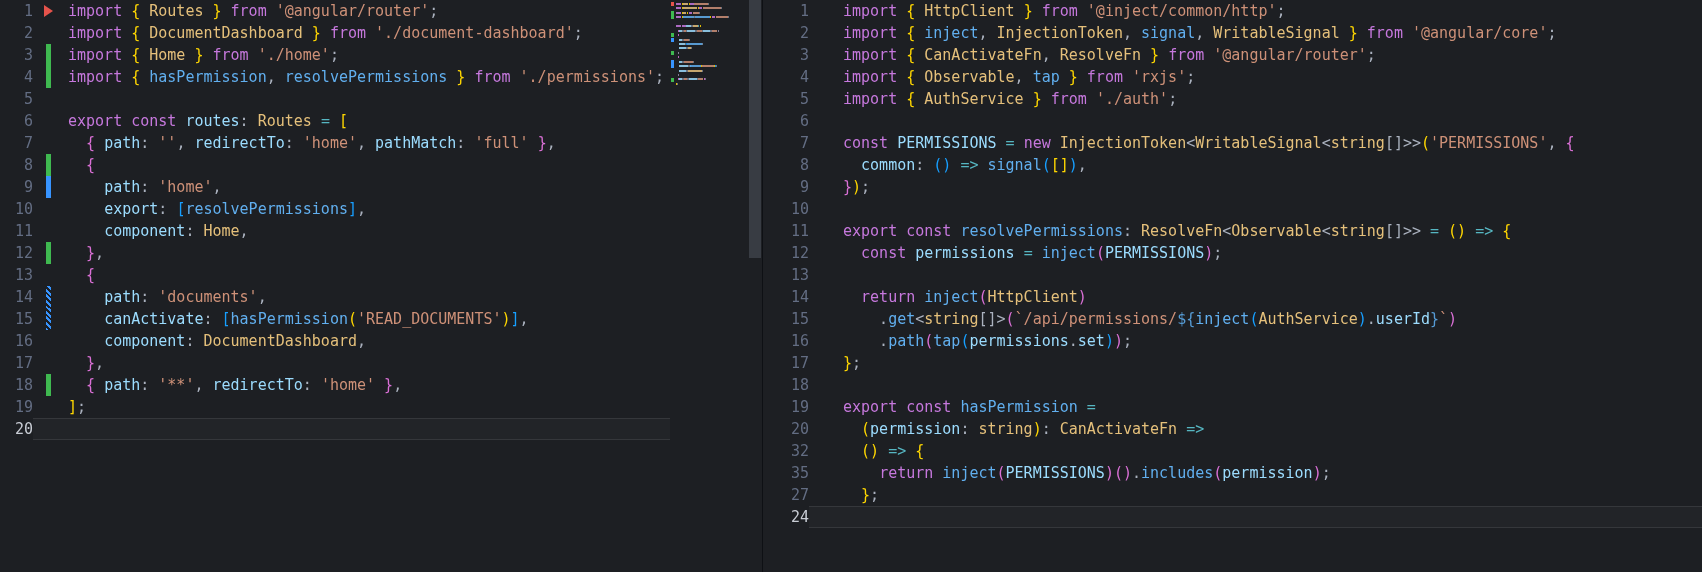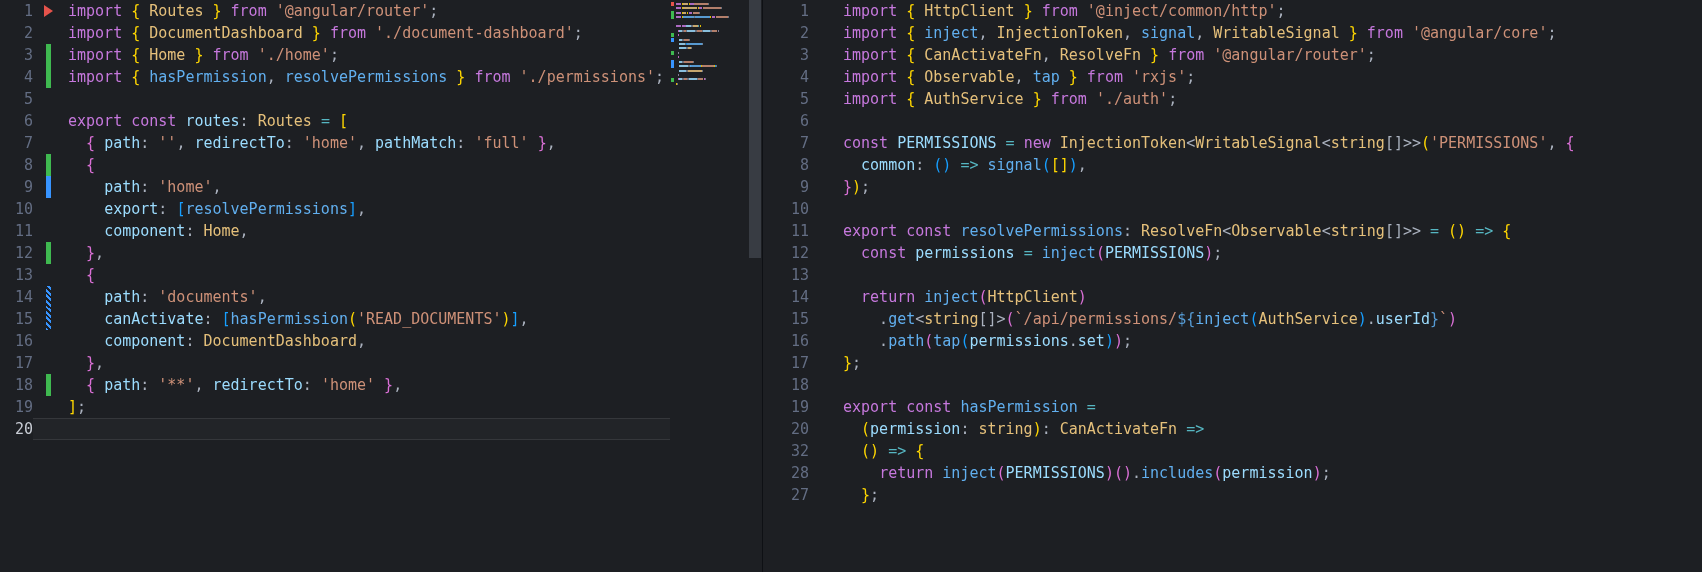--- a/index.html
+++ b/index.html
@@ -325,25 +325,30 @@
           <div class="num">20</div>
           <div class="deco"></div>
           <div class="code"><span class="tk-p">  </span><span class="tk-g">(</span><span class="tk-v">permission</span><span class="tk-p">: </span><span class="tk-t">string</span><span class="tk-g">)</span><span class="tk-p">: </span><span class="tk-t">CanActivateFn</span><span class="tk-p"> </span><span class="tk-o">=&gt;</span></div>
         </div>
         <div class="line">
           <div class="num">32</div>
           <div class="deco"></div>
           <div class="code"><span class="tk-p">  </span><span class="tk-g">()</span><span class="tk-p"> </span><span class="tk-o">=&gt;</span><span class="tk-p"> </span><span class="tk-g">{</span></div>
         </div>
         <div class="line">
-          <div class="num">28</div>
+          <div class="num">35</div>
           <div class="deco"></div>
           <div class="code"><span class="tk-p">    </span><span class="tk-k">return</span><span class="tk-p"> </span><span class="tk-f">inject</span><span class="tk-m">(</span><span class="tk-v">PERMISSIONS</span><span class="tk-m">)()</span><span class="tk-p">.</span><span class="tk-f">includes</span><span class="tk-m">(</span><span class="tk-v">permission</span><span class="tk-m">)</span><span class="tk-p">;</span></div>
         </div>
         <div class="line">
           <div class="num">27</div>
           <div class="deco"></div>
           <div class="code"><span class="tk-p">  </span><span class="tk-g">}</span><span class="tk-p">;</span></div>
+        </div>
+        <div class="line current">
+          <div class="num">24</div>
+          <div class="deco"></div>
+          <div class="code"></div>
         </div>
       </div>
   </div>
 
 </div>
 
 </body></html>

